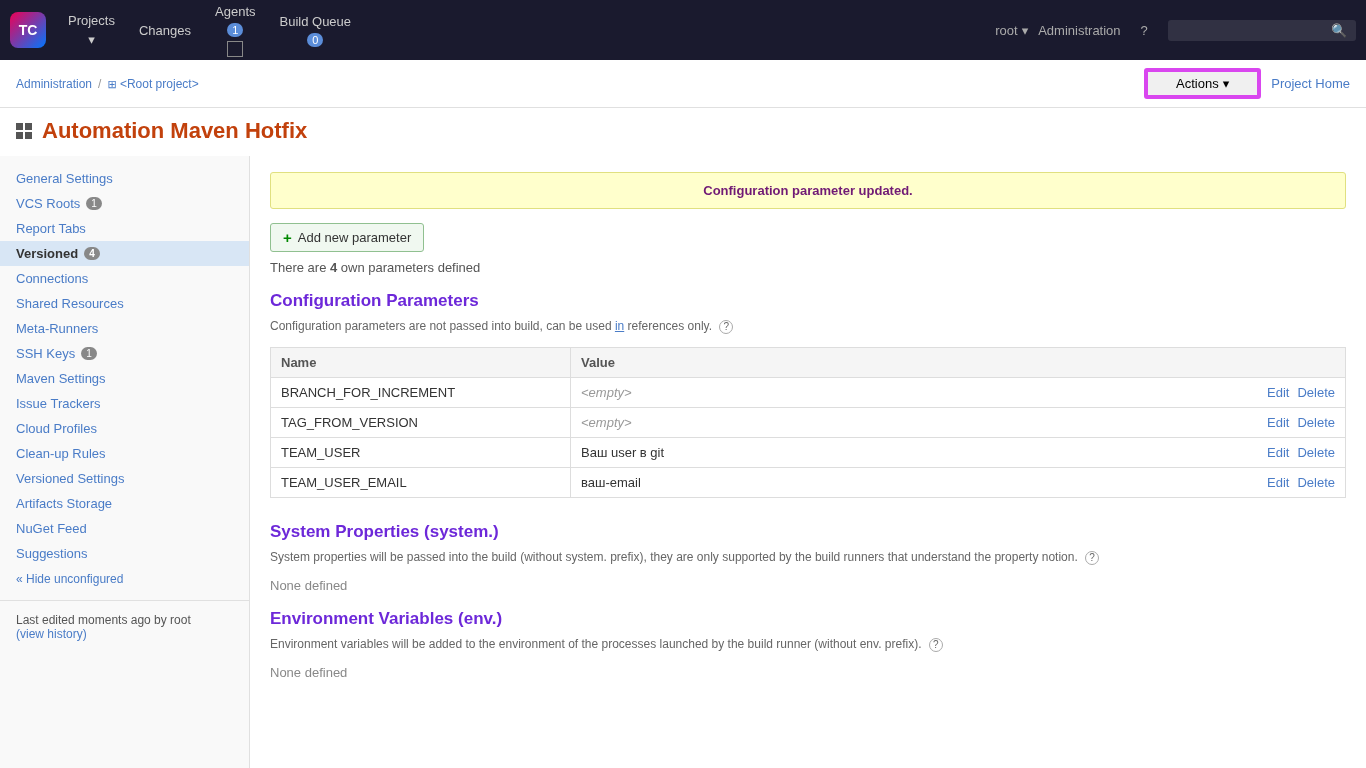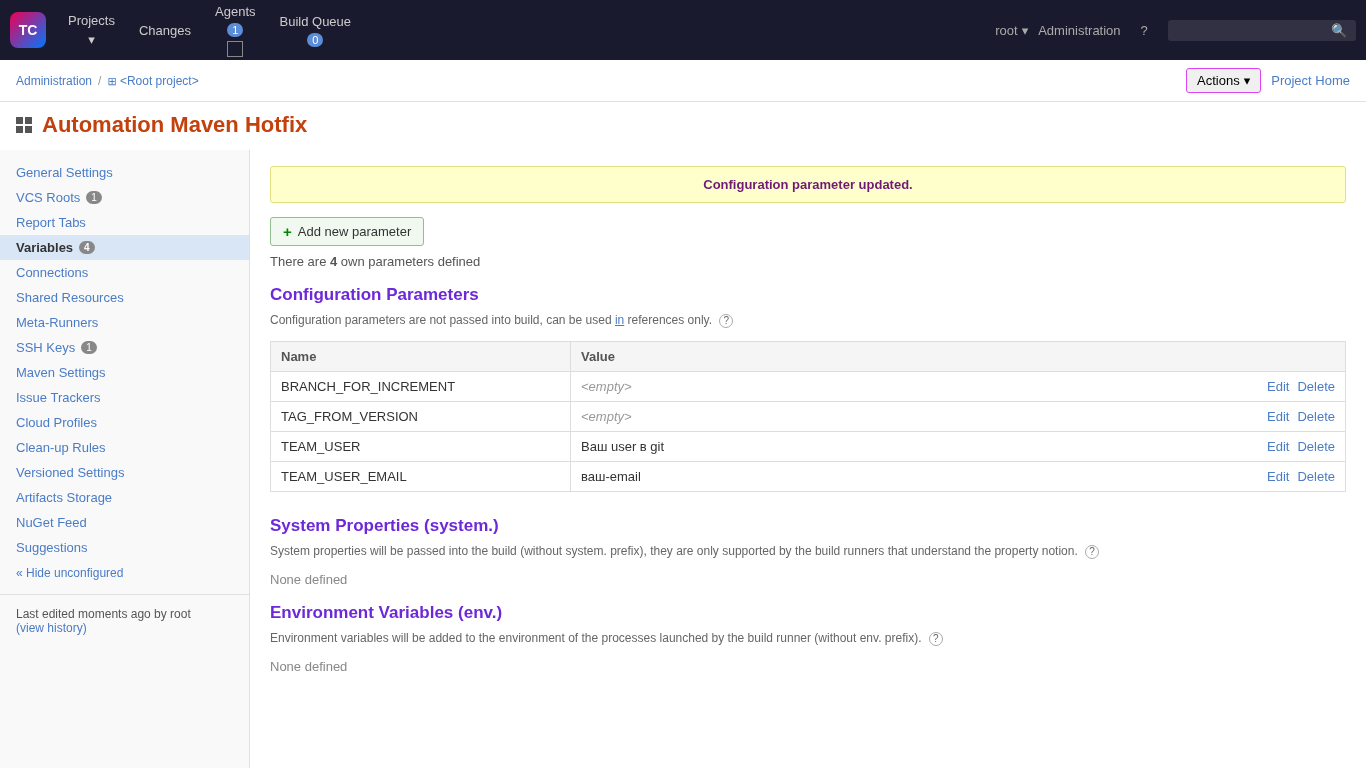--- a/index.html
+++ b/index.html
@@ -87,23 +87,23 @@
       display: flex; align-items: center; gap: 6px;
       font-size: 12px; color: #555;
     }
     .breadcrumb a { color: #4a7cc7; text-decoration: none; }
     .breadcrumb-sep { color: #999; }
     .breadcrumb-actions {
       display: flex; gap: 10px; align-items: center;
     }
     .btn-actions {
       background: #f0f0f0;
-      border: 1px solid #d946ef;
+      border: 4px solid #d946ef;
       border-radius: 3px;
-      padding: 4px 10px;
+      padding: 4px 28px;
       cursor: pointer;
       font-size: 13px;
       display: flex; align-items: center; gap: 4px;
     }
     .project-home-link { color: #4a7cc7; text-decoration: none; font-size: 13px; }
 
     
     .page-title-bar {
       padding: 10px 16px 12px;
       display: flex; align-items: center; gap: 8px;
@@ -350,21 +350,21 @@
           <span>General Settings</span>
         </div>
         <div class="sidebar-item">
           <span>VCS Roots</span> 
           <span class="badge">1</span>
         </div>
         <div class="sidebar-item">
           <span>Report Tabs</span>
         </div>
         <div class="sidebar-item active">
-          <span>Variables</span> 
+          <span>Versioned</span> 
           <span class="badge">4</span>
         </div>
         <div class="sidebar-item">
           <span>Connections</span>
         </div>
         <div class="sidebar-item">
           <span>Shared Resources</span>
         </div>
         <div class="sidebar-item">
           <span>Meta-Runners</span>

